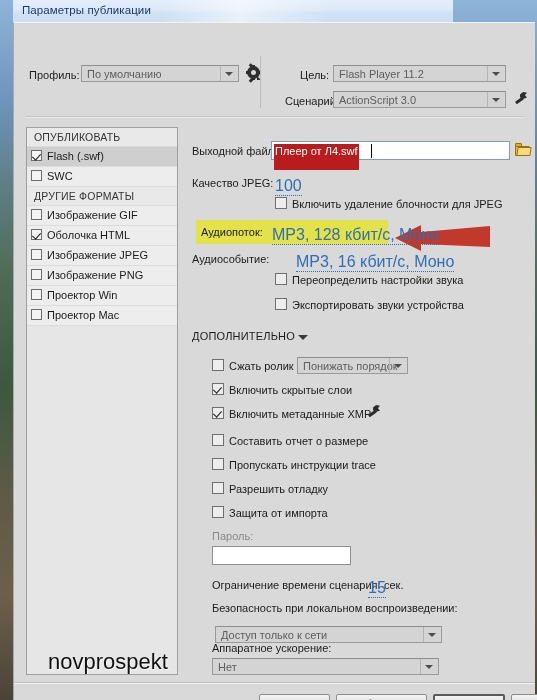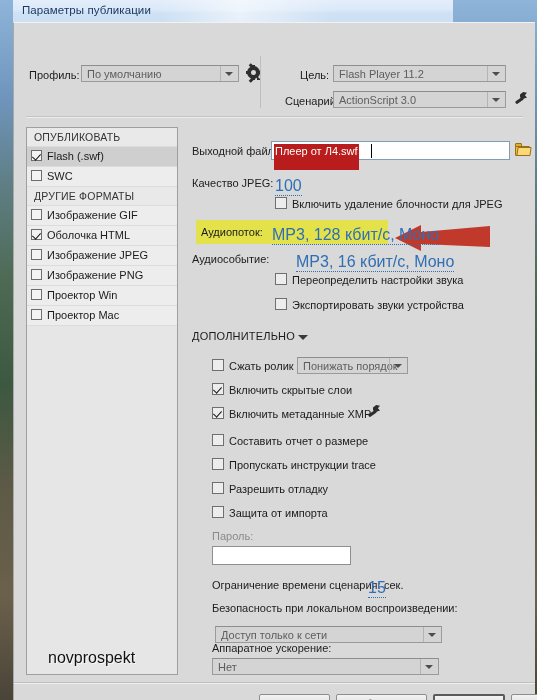--- a/index.html
+++ b/index.html
@@ -54,21 +54,21 @@
     background:#e6e6e6;border:1px solid #9f9f9f;box-sizing:border-box;overflow:hidden;}
   .grp{height:18px;line-height:18px;padding-left:7px;font-size:10.5px;color:#333;
     background:#e9e9e9;border-bottom:1px solid #dcdcdc;letter-spacing:.2px;}
   .item{height:19px;line-height:19px;padding-left:20px;position:relative;font-size:11px;color:#1b1b1b;
     border-bottom:1px solid #dcdcdc;background:#ededed;}
   .item.sel{background:#cfcfcf;}
   .cbx{position:absolute;left:4px;top:3px;width:11px;height:11px;background:#f4f4f4;
     border:1px solid #6d6d6d;box-sizing:border-box;}
   .cbx.on::after{content:"";position:absolute;left:2px;top:1px;width:4px;height:7px;
     border:solid #1a1a1a;border-width:0 1.6px 1.6px 0;transform:rotate(42deg);}
-  #watermark{position:absolute;left:21px;top:521px;font-size:16px;color:#111;
+  #watermark{position:absolute;left:21px;top:521px;font-size:22px;color:#111;
     font-family:"Liberation Sans",sans-serif;text-shadow:1px 1px 1px rgba(255,255,255,.85);}
 
   
   #main{position:absolute;left:176px;top:104px;width:333px;height:548px;}
   .lnk{color:#2f6fb5;font-size:16px;border-bottom:1px dotted #2f6fb5;cursor:pointer;}
   .fld{position:absolute;height:19px;background:#fff;border:1px solid #7f9db9;box-sizing:border-box;}
   .selhl{position:absolute;left:2px;top:2px;background:#b91c1c;color:#fff;font-size:11px;padding:0 1px;height:26px;line-height:14px;}
   .caret{position:absolute;width:1px;background:#000;}
   
   .folder{position:absolute;width:16px;height:14px;}

